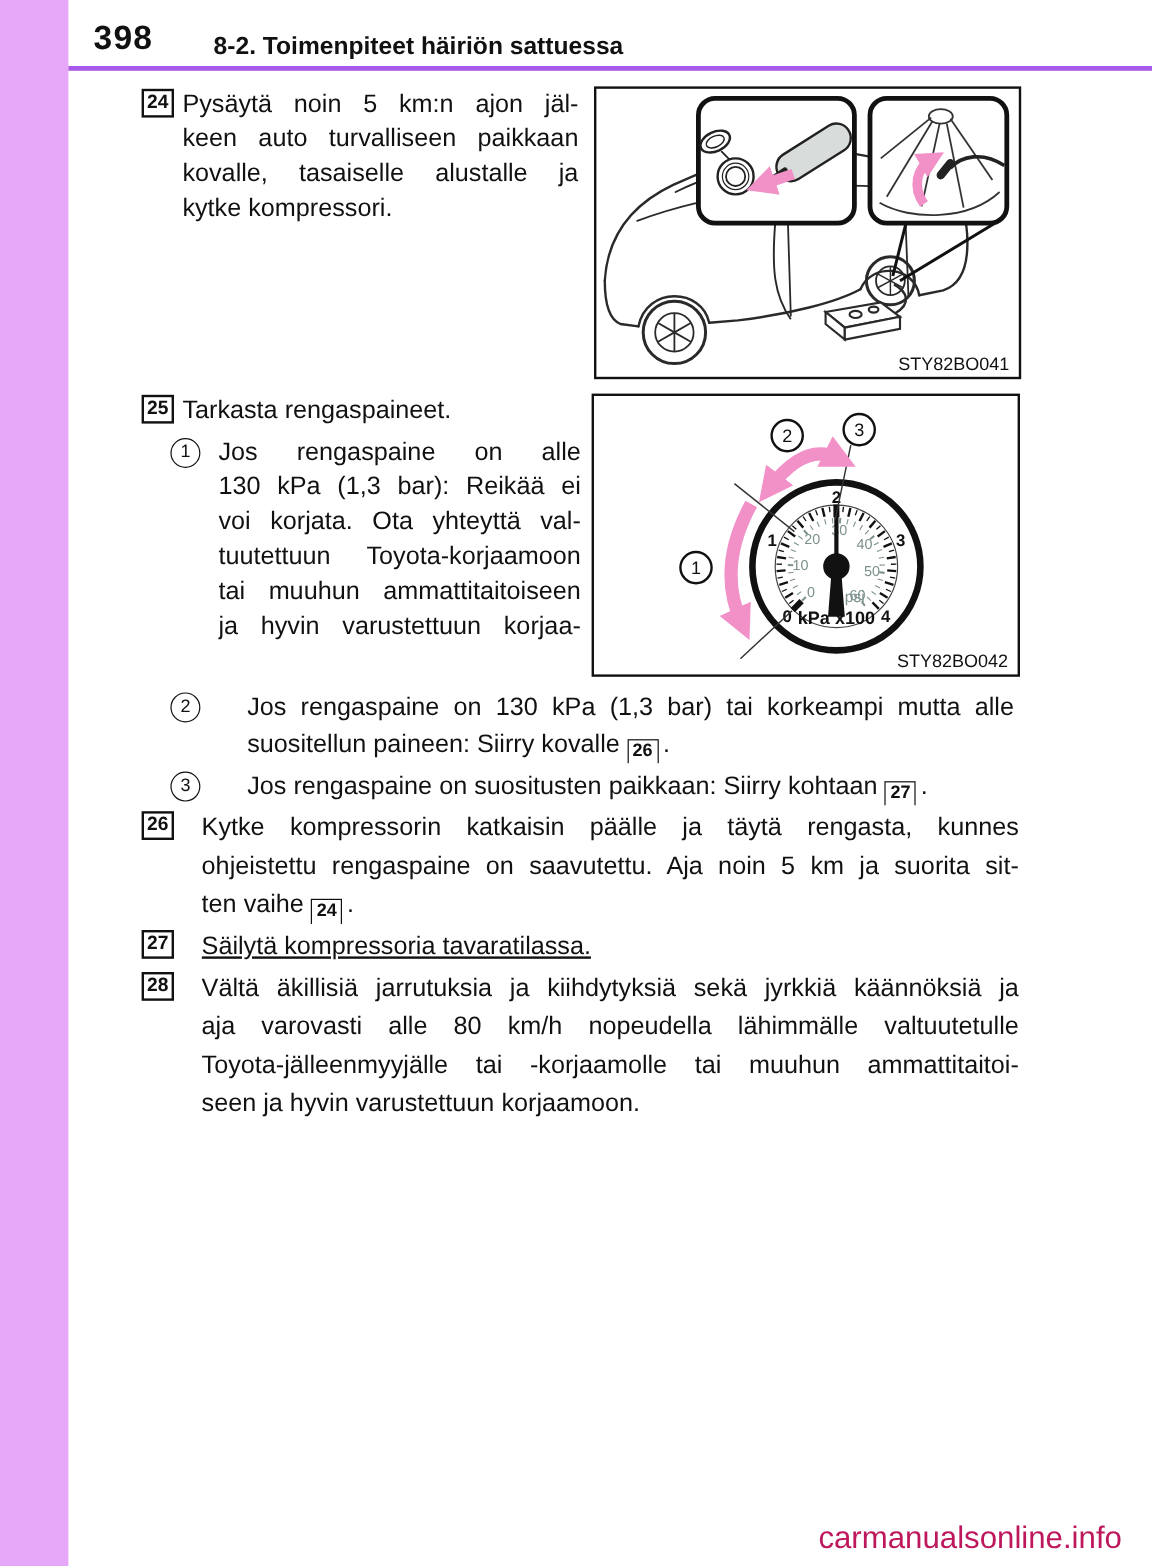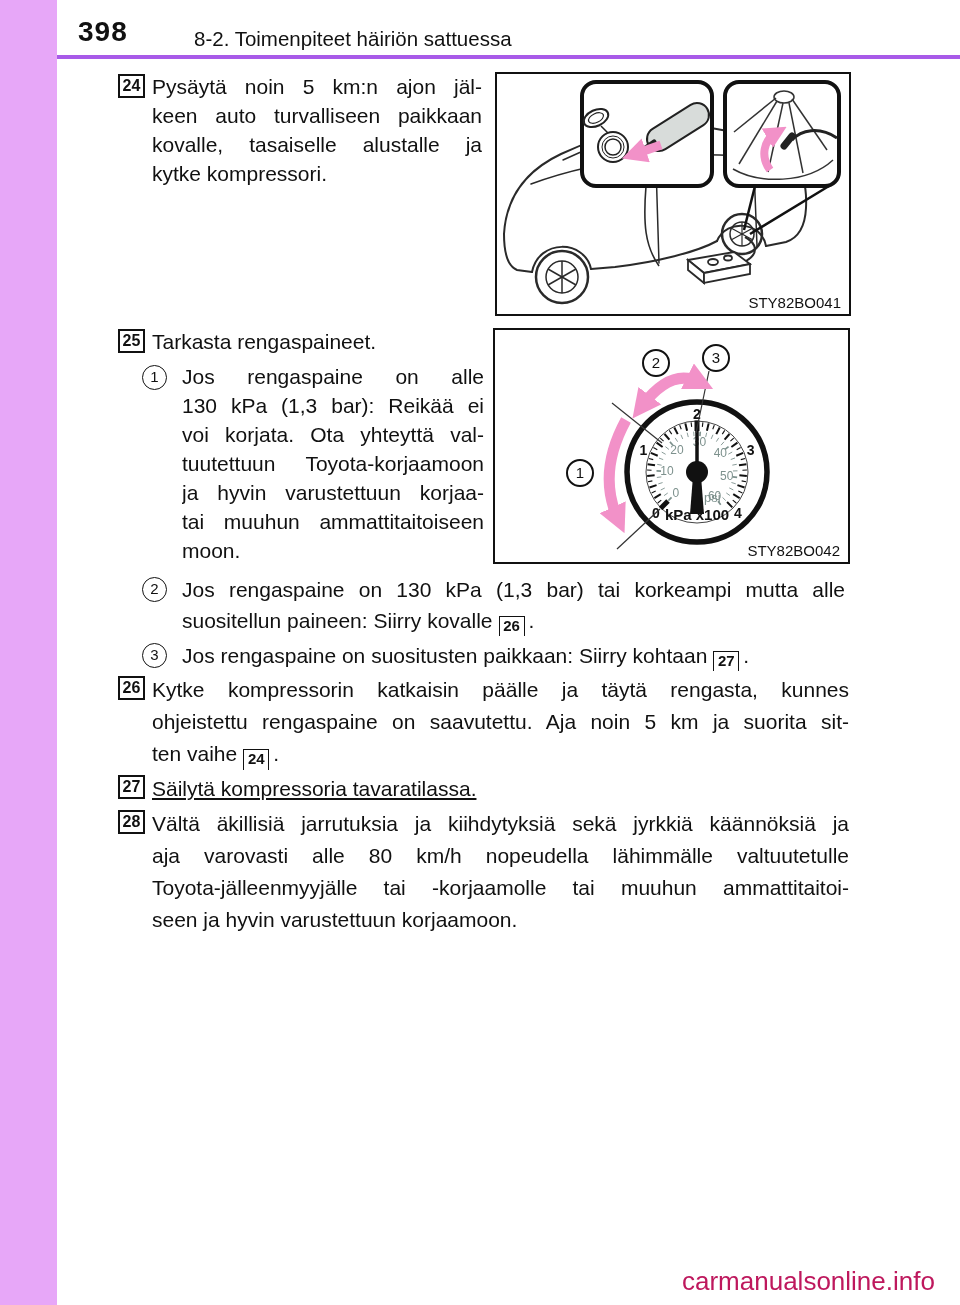--- a/index.html
+++ b/index.html
@@ -4,32 +4,32 @@
 <style>
   :root{
     --c-sidebar:#E7A7F8; --c-rule:#A85AE8; --c-pink:#F291C8; --c-gray:#7d918d;
   }
   html,body{margin:0;padding:0;background:#fff;}
   .page{position:relative;width:960px;height:1305px;background:#fff;overflow:hidden;
         font-family:"Liberation Sans",sans-serif;color:#111;}
   .sidebar{position:absolute;left:0;top:0;width:57px;height:1305px;background:var(--c-sidebar);}
   .rule{position:absolute;left:57px;right:0;top:55px;height:4px;background:var(--c-rule);}
   .pagenum{position:absolute;left:78px;top:16px;font-size:28px;font-weight:bold;letter-spacing:1px;}
-  .section{position:absolute;left:194px;top:27px;font-size:20.5px;}
+  .section{position:absolute;left:178px;top:27px;font-size:20.5px;font-weight:bold;}
   .para{position:absolute;}
   .stepnum{position:absolute;left:0;top:2px;width:27px;height:24px;border:2px solid #111;
            box-sizing:border-box;font-weight:bold;font-size:16px;line-height:20px;text-align:center;}
   .circnum{position:absolute;left:0;top:3px;width:25px;height:25px;border:1.5px solid #111;
            border-radius:50%;box-sizing:border-box;font-size:15px;line-height:21px;text-align:center;}
   .lines{margin-left:34px;}
   .lines-c{margin-left:40px;}
   .line{font-size:21px;white-space:nowrap;overflow:hidden;}
   .n29 .line{height:29px;line-height:29px;}
-  .n31 .line{height:31px;line-height:31px;}
-  .n32 .line{height:32px;line-height:32px;}
+  .n31 .line{height:31px;line-height:31px;margin-left:24px;}
+  .n32 .line{height:32px;line-height:32px;margin-left:16px;}
   .jline{text-align:justify;white-space:normal;}
   .jline::after{content:"";display:inline-block;width:100%;height:0;}
   .refbox{display:inline-block;width:26px;height:22px;border:1.5px solid #111;box-sizing:border-box;
           font-weight:bold;font-size:15px;line-height:18px;text-align:center;vertical-align:-3px;margin:0 4px 0 6px;}
   .figure{position:absolute;background:#fff;border:2px solid #111;box-sizing:border-box;}
   .fig1{left:495px;top:72px;width:356px;height:244px;}
   .fig2{left:493px;top:328px;width:357px;height:236px;}
   svg{display:block;}
   .fig-label{font:15px "Liberation Sans",sans-serif;fill:#111;}
   .g-outer{font:bold 14px "Liberation Sans",sans-serif;fill:#111;text-anchor:middle;}
@@ -282,23 +282,22 @@
     </svg>
   </div>
 
   <div class="para n29" style="left:142px;top:362px;width:342px;">
     <div class="circnum">1</div>
     <div class="lines-c" style="width:302px;">
       <div class="line jline">Jos rengaspaine on alle</div>
       <div class="line jline">130 kPa (1,3 bar): Reikää ei</div>
       <div class="line jline">voi korjata. Ota yhteyttä val-</div>
       <div class="line jline">tuutettuun Toyota-korjaamoon</div>
+      <div class="line jline">tai muuhun ammattitaitoiseen</div>
       <div class="line jline">ja hyvin varustettuun korjaa-</div>
-      <div class="line jline">tai muuhun ammattitaitoiseen</div>
-      <div class="line">moon.</div>
     </div>
   </div>
 
   <div class="para n31" style="left:142px;top:574px;width:705px;">
     <div class="circnum">2</div>
     <div class="lines-c" style="width:663px;">
       <div class="line jline">Jos rengaspaine on 130 kPa (1,3 bar) tai korkeampi mutta alle</div>
       <div class="line"><span>suositellun paineen: Siirry kovalle</span><span class="refbox">26</span><span>.</span></div>
     </div>
   </div>

